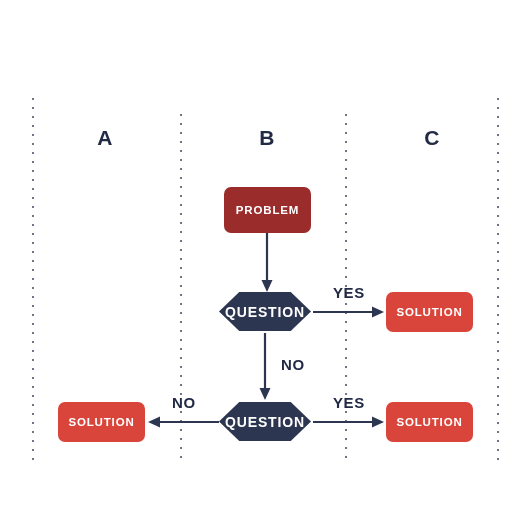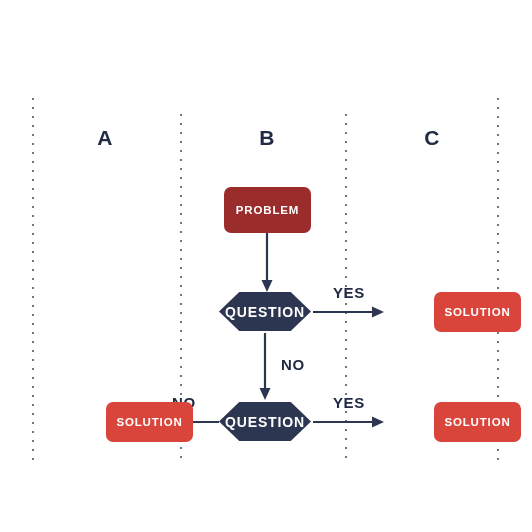--- a/index.html
+++ b/index.html
@@ -55,21 +55,21 @@
     font-size: 11.5px;
     font-weight: bold;
     letter-spacing: 0.85px;
     display: flex;
     align-items: center;
     justify-content: center;
     text-align: center;
     box-sizing: border-box;
   }
   .node-problem { background: #9b2c2c; }
-  .node-solution { background: #d9443b; margin-left: 48px; }
+  .node-solution { background: #d9443b; }
 
   .node-diamond {
     position: absolute;
     background: #2d3651;
     color: #ffffff;
     font-size: 14px;
     font-weight: bold;
     letter-spacing: 0.85px;
     display: flex;
     align-items: center;

